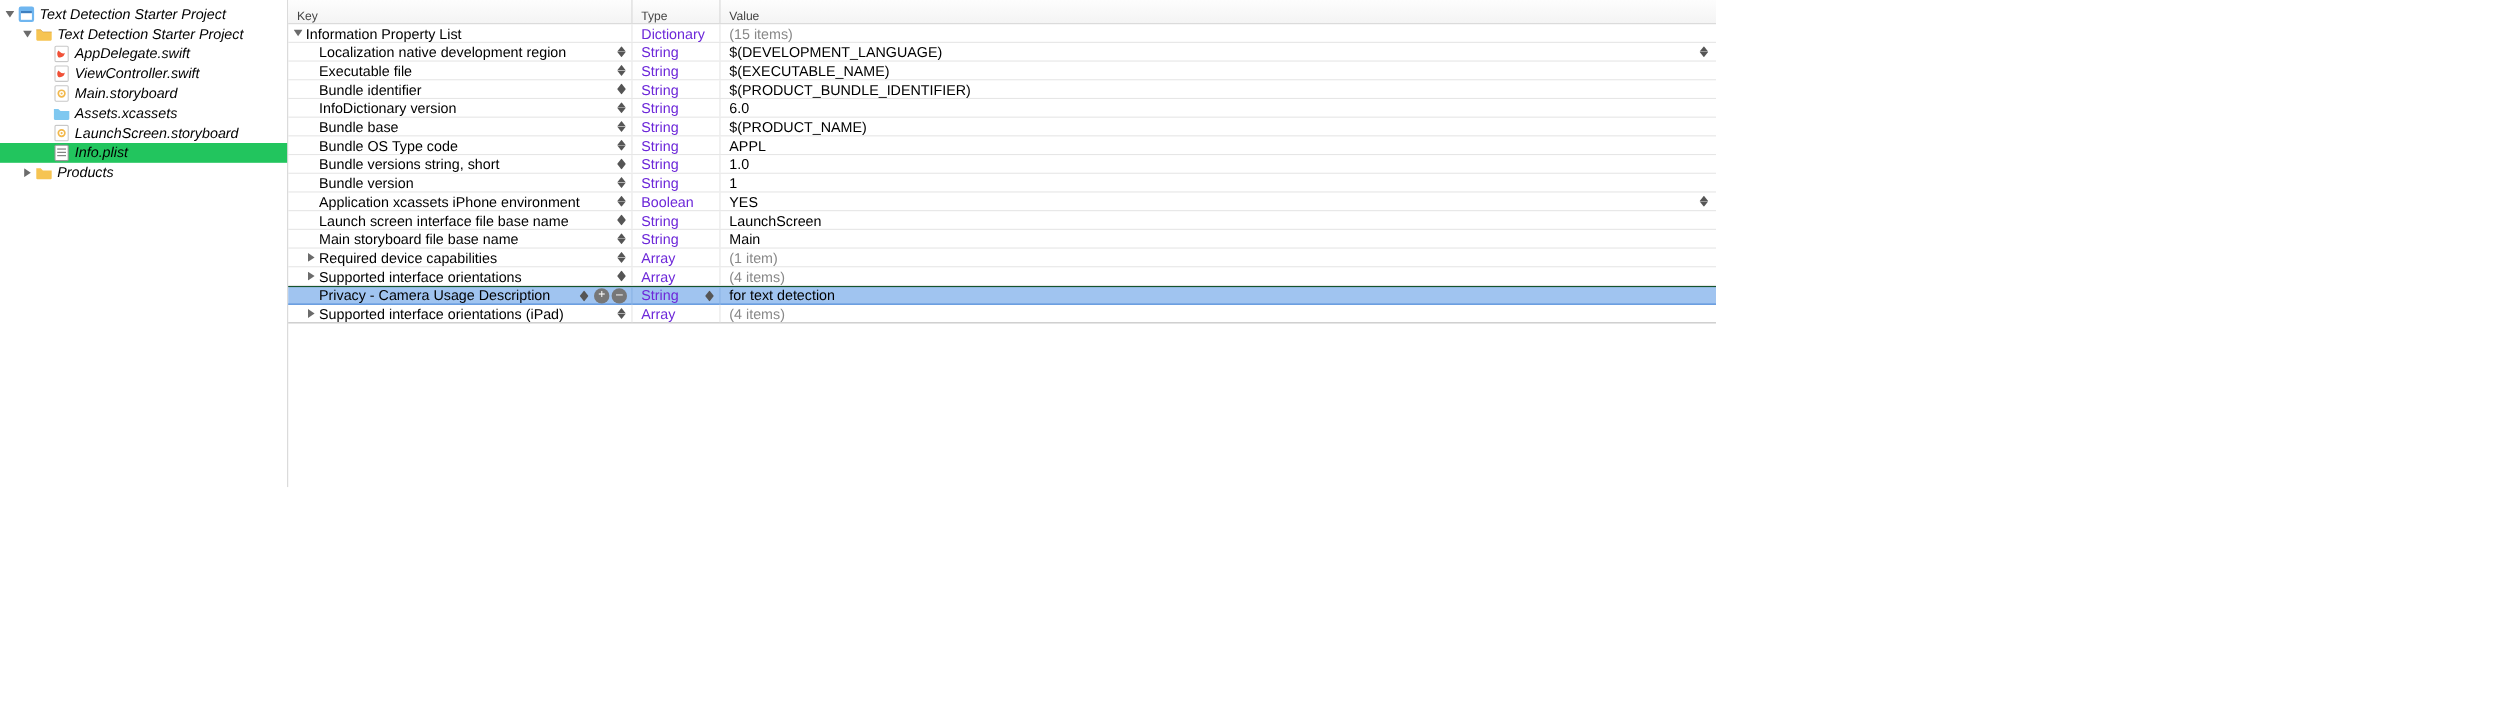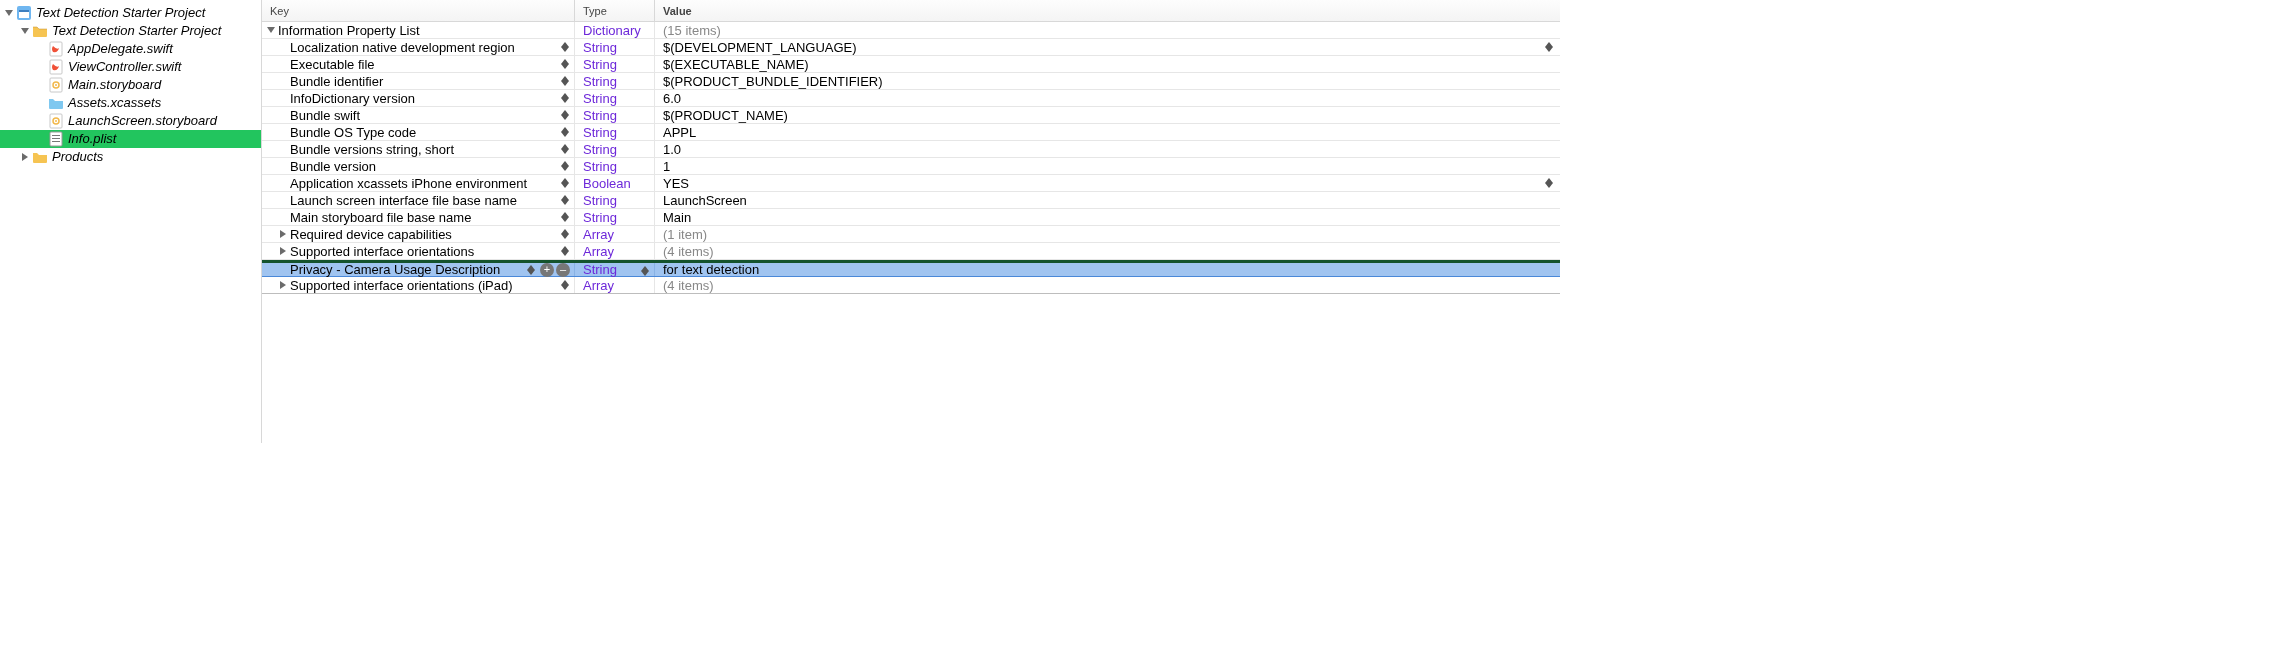--- a/index.html
+++ b/index.html
@@ -61,38 +61,38 @@
   display: flex;
   height: 22px;
   background: linear-gradient(#fdfdfd, #f4f4f4);
   border-bottom: 1px solid #d8d8d8;
   font-size: 11px;
   color: #444;
   align-items: stretch;
 }
 .col {
   display: flex;
-  align-items: center;
+  align-items: flex-end;
   padding-left: 8px;
 }
 .col-key  { width: 313px; border-right: 1px solid #d8d8d8; }
 .col-type { width: 80px;  border-right: 1px solid #d8d8d8; }
-.col-val  { flex: 1; font-weight: bold; }
+.col-val  { flex: 1; }
 
 .plist-body { flex:1; }
 .plist-row {
   display: flex;
   height: 17px;
   line-height: 17px;
   border-bottom: 1px solid #e6e6e6;
   font-size: 13px;
 }
 .plist-row.sel {
   background: #a0c4f0;
-  border-top: 3px solid #14532d;
+  border-top: 1px solid #14532d;
   border-bottom: 1px solid #4a88d8;
 }
 .plist-row.body-last { border-bottom: 1px solid #bdbdbd; }
 
 .cell { display:flex; align-items:center; }
 .cell-key  { width: 313px; border-right: 1px solid #e6e6e6; position: relative; }
 .cell-type { width: 80px;  border-right: 1px solid #e6e6e6; color:#6d28d9; padding-left:8px; position:relative; }
 .cell-val  { flex:1; padding-left:8px; position:relative;text-align:right; }
 .plist-row.sel .cell-key, .plist-row.sel .cell-type { border-right-color:#89b2e4; }
 .plist-row .cell-val.dim { color:#888; }
@@ -395,21 +395,21 @@
           </div>
           <div class="cell cell-val">
             <span>6.0</span>
           </div>
         </div>
         <div class="plist-row">
           <div class="cell cell-key">
             <div class="key-inner">
               <span style="width: 16px;"></span>
               <span class="row-disc-spacer"></span>
-              <span class="key-text">Bundle swift</span>
+              <span class="key-text">Bundle base</span>
               <span class="stepper key-stepper">
                 <svg width="8" height="5" viewBox="0 0 8 5">
                   <polygon points="0,5 8,5 4,0" fill="#555"></polygon>
                 </svg>
                 <svg width="8" height="5" viewBox="0 0 8 5">
                   <polygon points="0,0 8,0 4,5" fill="#555"></polygon>
                 </svg>
               </span>
             </div>
           </div>

